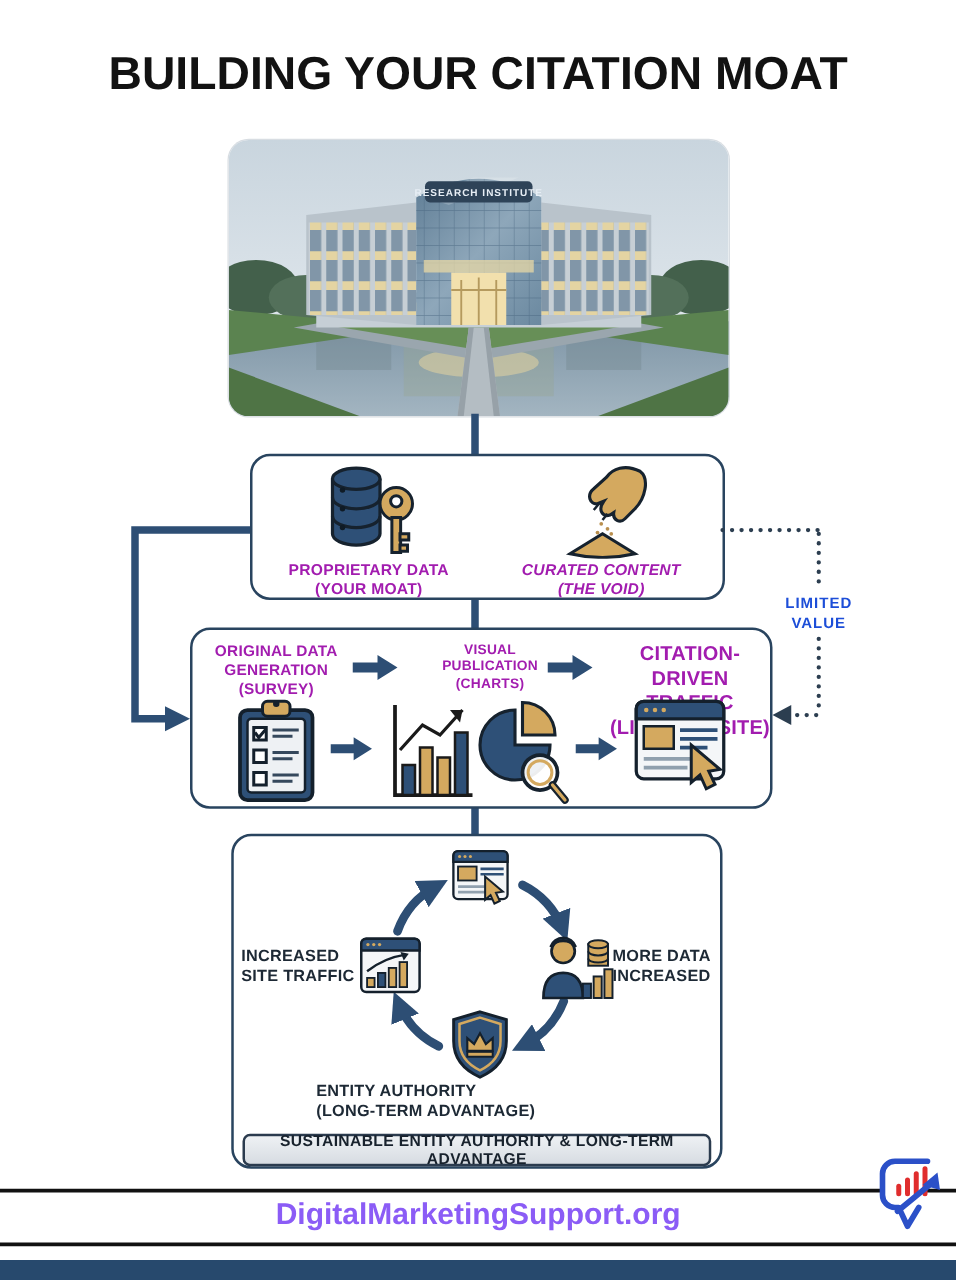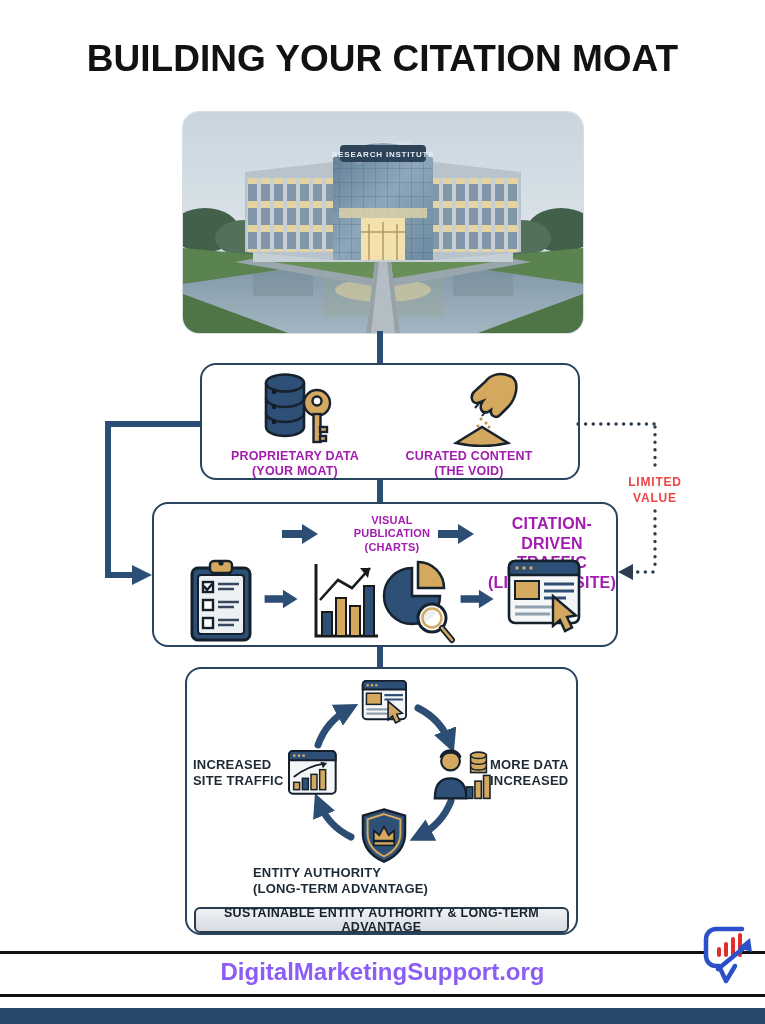--- a/index.html
+++ b/index.html
@@ -7,21 +7,21 @@
         font-family:"Liberation Sans","DejaVu Sans",sans-serif;}
   .abs{position:absolute;}
   .title{left:0;top:38px;width:765px;text-align:center;font-size:37px;font-weight:700;
          letter-spacing:0px;color:#121212;}
   .hero{left:183px;top:112px;width:400px;height:221px;border-radius:16px;overflow:hidden;
         box-shadow:0 0 0 1px #d8dde2;}
   .vline{width:6px;background:#2d4e74;}
   .fbox{background:#ffffff;border:2px solid #29445f;border-radius:16px;box-sizing:border-box;}
   .lbl{font-size:12.5px;font-weight:700;color:#a21caf;line-height:1.22;letter-spacing:.2px;
        text-align:center;white-space:pre-line;}
-  .limited{font-size:12px;font-weight:700;color:#ef4444;letter-spacing:.8px;line-height:1.35;
+  .limited{font-size:12px;font-weight:700;color:#1d4ed8;letter-spacing:.8px;line-height:1.35;
            text-align:center;white-space:pre-line;}
   .cycle-lbl{font-size:13px;font-weight:700;color:#1d2935;line-height:1.25;letter-spacing:.2px;
              text-align:left;white-space:pre-line;}
   .banner{background:linear-gradient(#eef1f4,#d7dce2);border:2px solid #2b3b4e;border-radius:6px;
           font-size:12.5px;font-weight:700;color:#18222d;letter-spacing:.3px;text-align:center;
           display:flex;align-items:center;justify-content:center;box-sizing:border-box;}
   .footer-line{left:0;width:765px;height:3px;background:#111;}
   .footer-site{left:0;top:958px;width:765px;text-align:center;font-size:24px;font-weight:700;color:#8b5cf6;}
   .bottom-bar{left:0;top:1008px;width:765px;height:16px;background:#27496d;}
   svg{display:block;}
@@ -142,21 +142,21 @@
           <circle cx="47" cy="48" r="1.5"></circle>
             <circle cx="52" cy="52" r="1.5"></circle>
             <circle cx="44" cy="55" r="1.5"></circle>
           <circle cx="50" cy="58" r="1.5"></circle>
             <circle cx="55" cy="56" r="1.5"></circle>
             <circle cx="47" cy="62" r="1.5"></circle>
         </g>
         <path d="M22 72 L48 56 L74 72 Q48 78 22 72 Z" fill="#D4A95F" stroke="#16222e" stroke-width="2.5"></path>
       </svg>
     </div>
-    <div class="abs lbl" style="left:182px;top:84px;width:170px;">CURATED CONTENT
+    <div class="abs lbl" style="left:194px;top:84px;width:170px;font-style:italic;">CURATED CONTENT
 (THE VOID)</div>
   </div>
 
   <svg class="abs" style="left:575px;top:415px;" width="110" height="180" viewBox="0 0 110 180">
     <g stroke="#2c3e50" stroke-width="3.4" stroke-linecap="round" stroke-dasharray="0.1 7.5" fill="none">
       <path d="M3 9 H80"></path>
       <path d="M80 12 V55"></path>
       <path d="M80 96 V150"></path>
       <path d="M78 157 H60"></path>
     </g>
@@ -164,20 +164,23 @@
   </svg>
   <div class="abs limited" style="left:613px;top:474px;width:84px;">LIMITED
 VALUE</div>
 
   <svg class="abs" style="left:100px;top:415px;" width="110" height="180" viewBox="0 0 110 180">
     <path d="M100 9 H8 V160 H32" stroke="#2d4e74" stroke-width="6" fill="none"></path>
     <polygon points="52,160 32,150 32,170" fill="#2d4e74"></polygon>
   </svg>
 
   <div class="abs fbox" style="left:152px;top:502px;width:466px;height:145px;">
+    <div class="abs lbl" style="left:0px;top:10px;width:134px;font-size:12.3px;">ORIGINAL DATA
+GENERATION
+(SURVEY)</div>
     <svg class="abs" style="left:128px;top:18px;" width="38" height="24" viewBox="0 0 38 24">
       <path d="M0 8 H20 V2 L36 12 20 22 V16 H0 Z" fill="#2d4e74"></path>
     </svg>
     <div class="abs lbl" style="left:172px;top:10px;width:132px;font-size:11px;">VISUAL
 PUBLICATION
 (CHARTS)</div>
     <svg class="abs" style="left:284px;top:18px;" width="38" height="24" viewBox="0 0 38 24">
       <path d="M0 8 H20 V2 L36 12 20 22 V16 H0 Z" fill="#2d4e74"></path>
     </svg>
     <div class="abs lbl" style="left:328px;top:10px;width:140px;font-size:16px;">CITATION-DRIVEN

